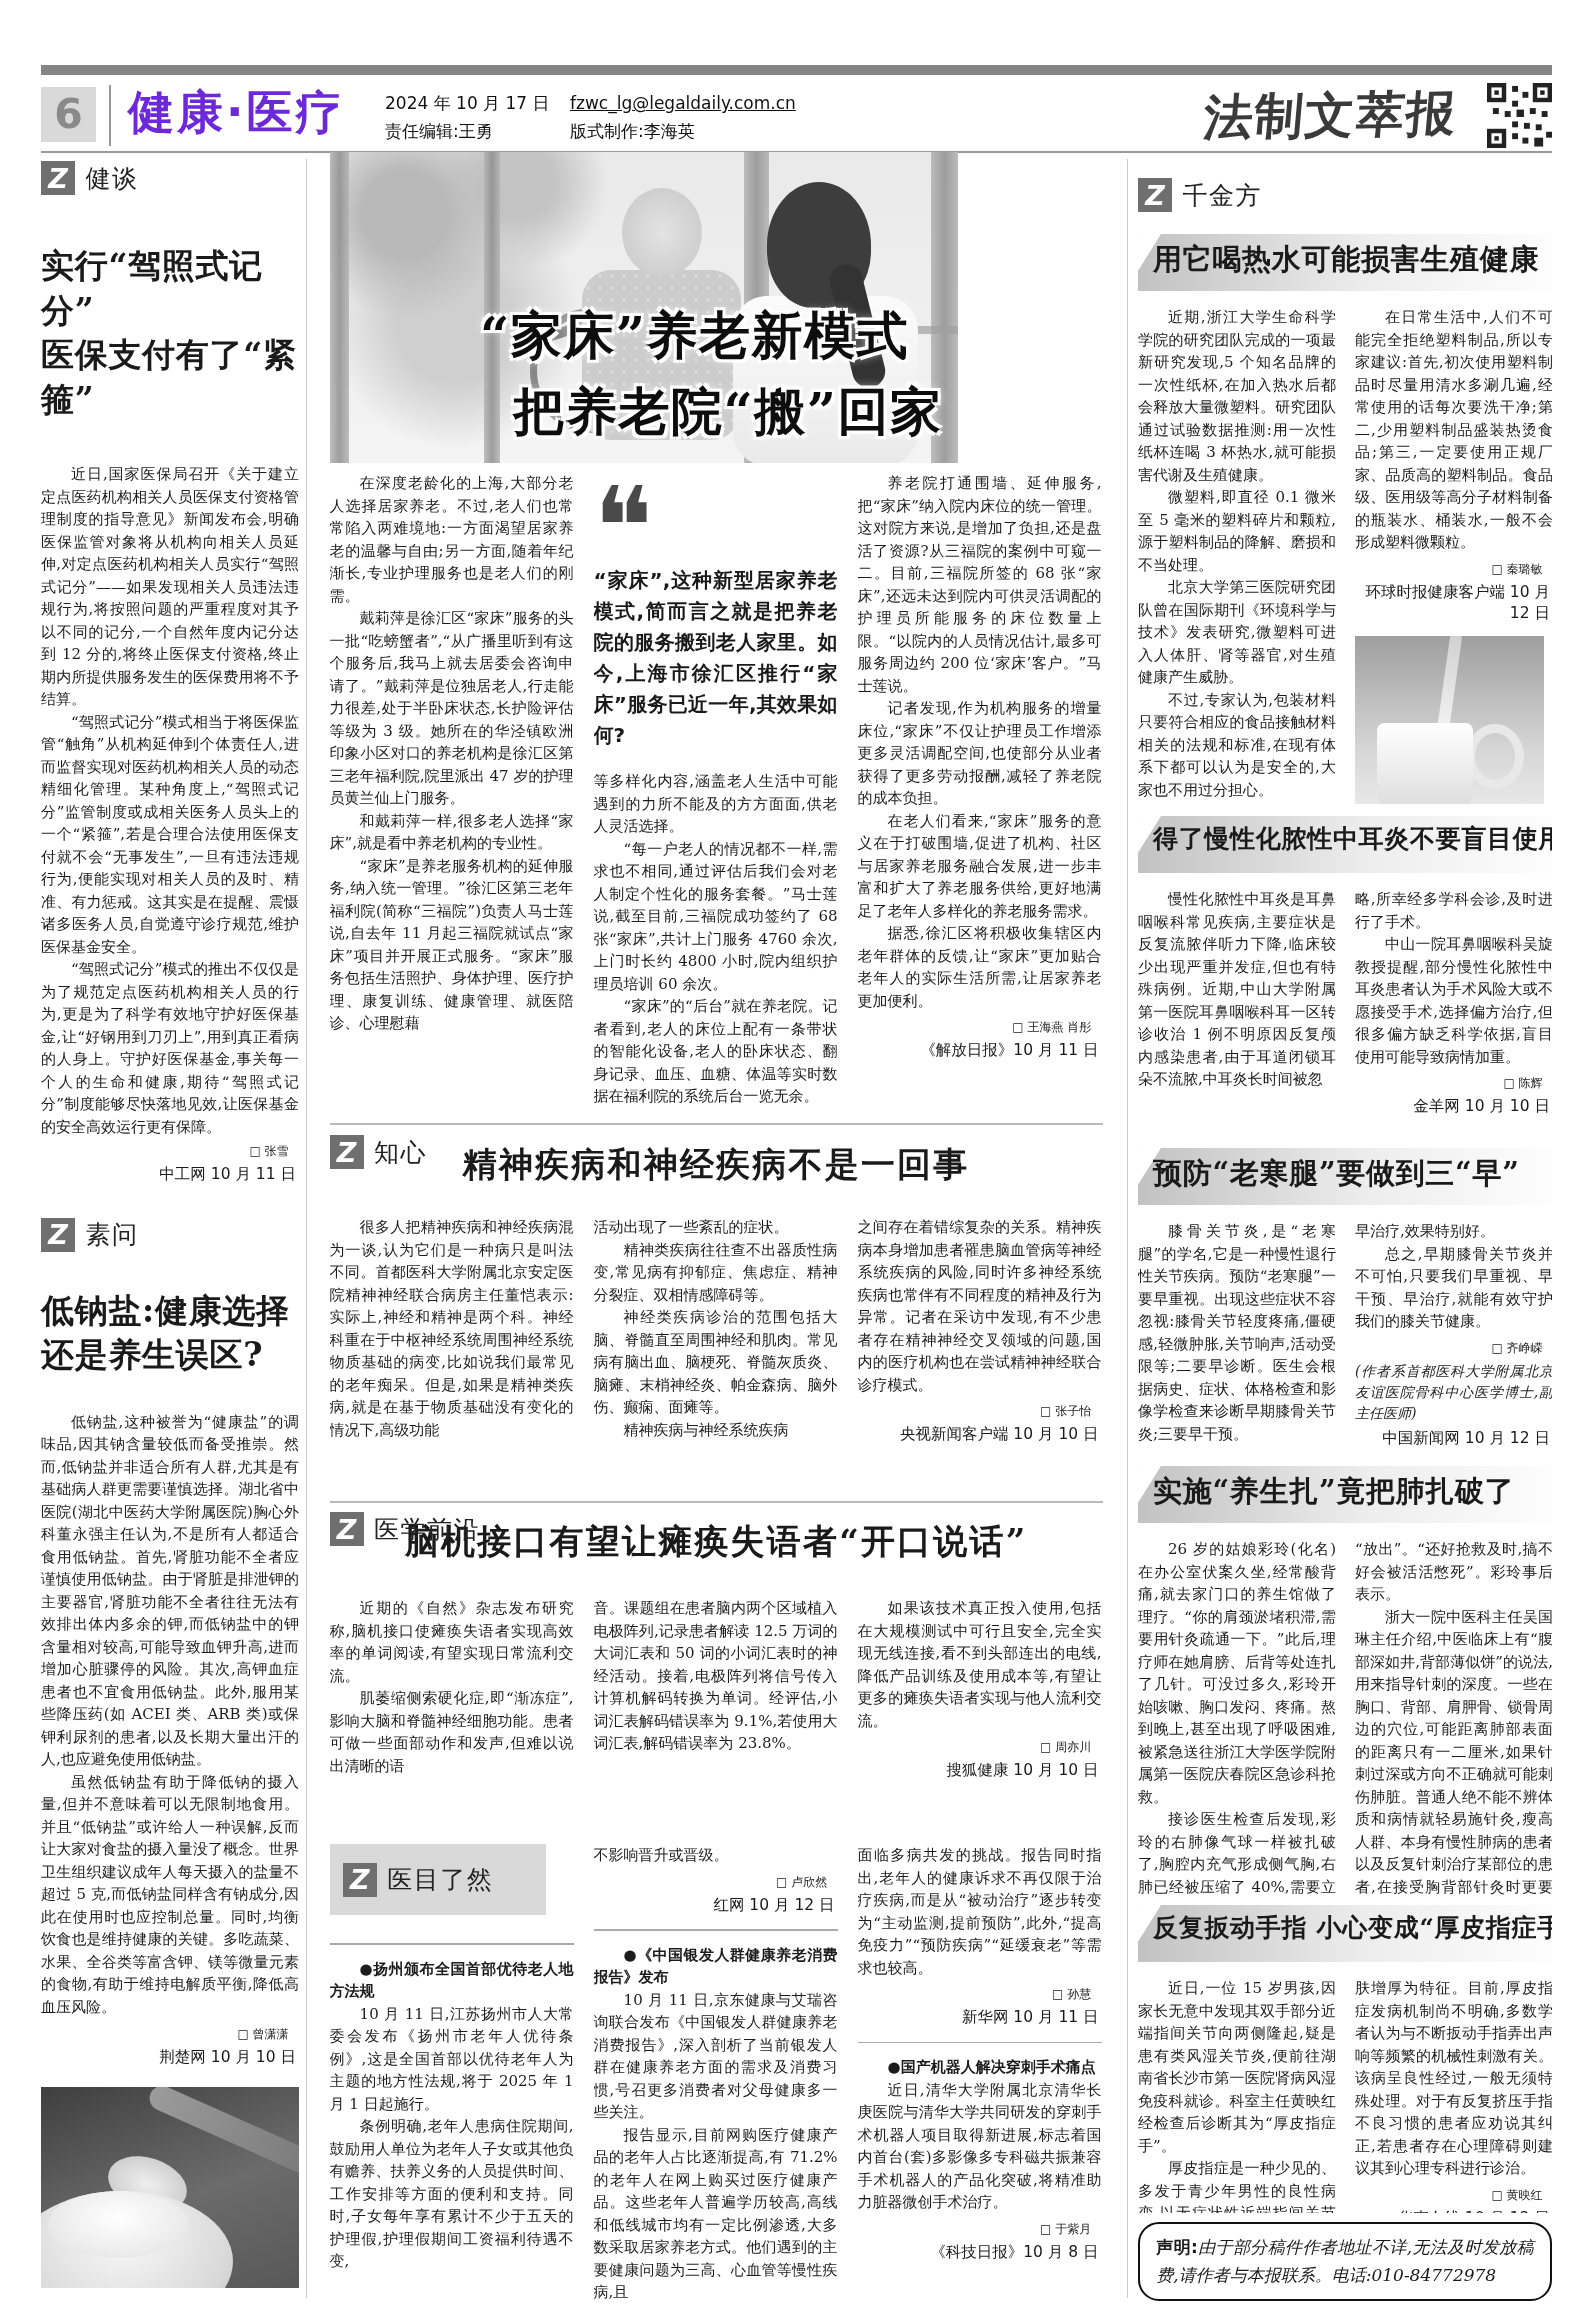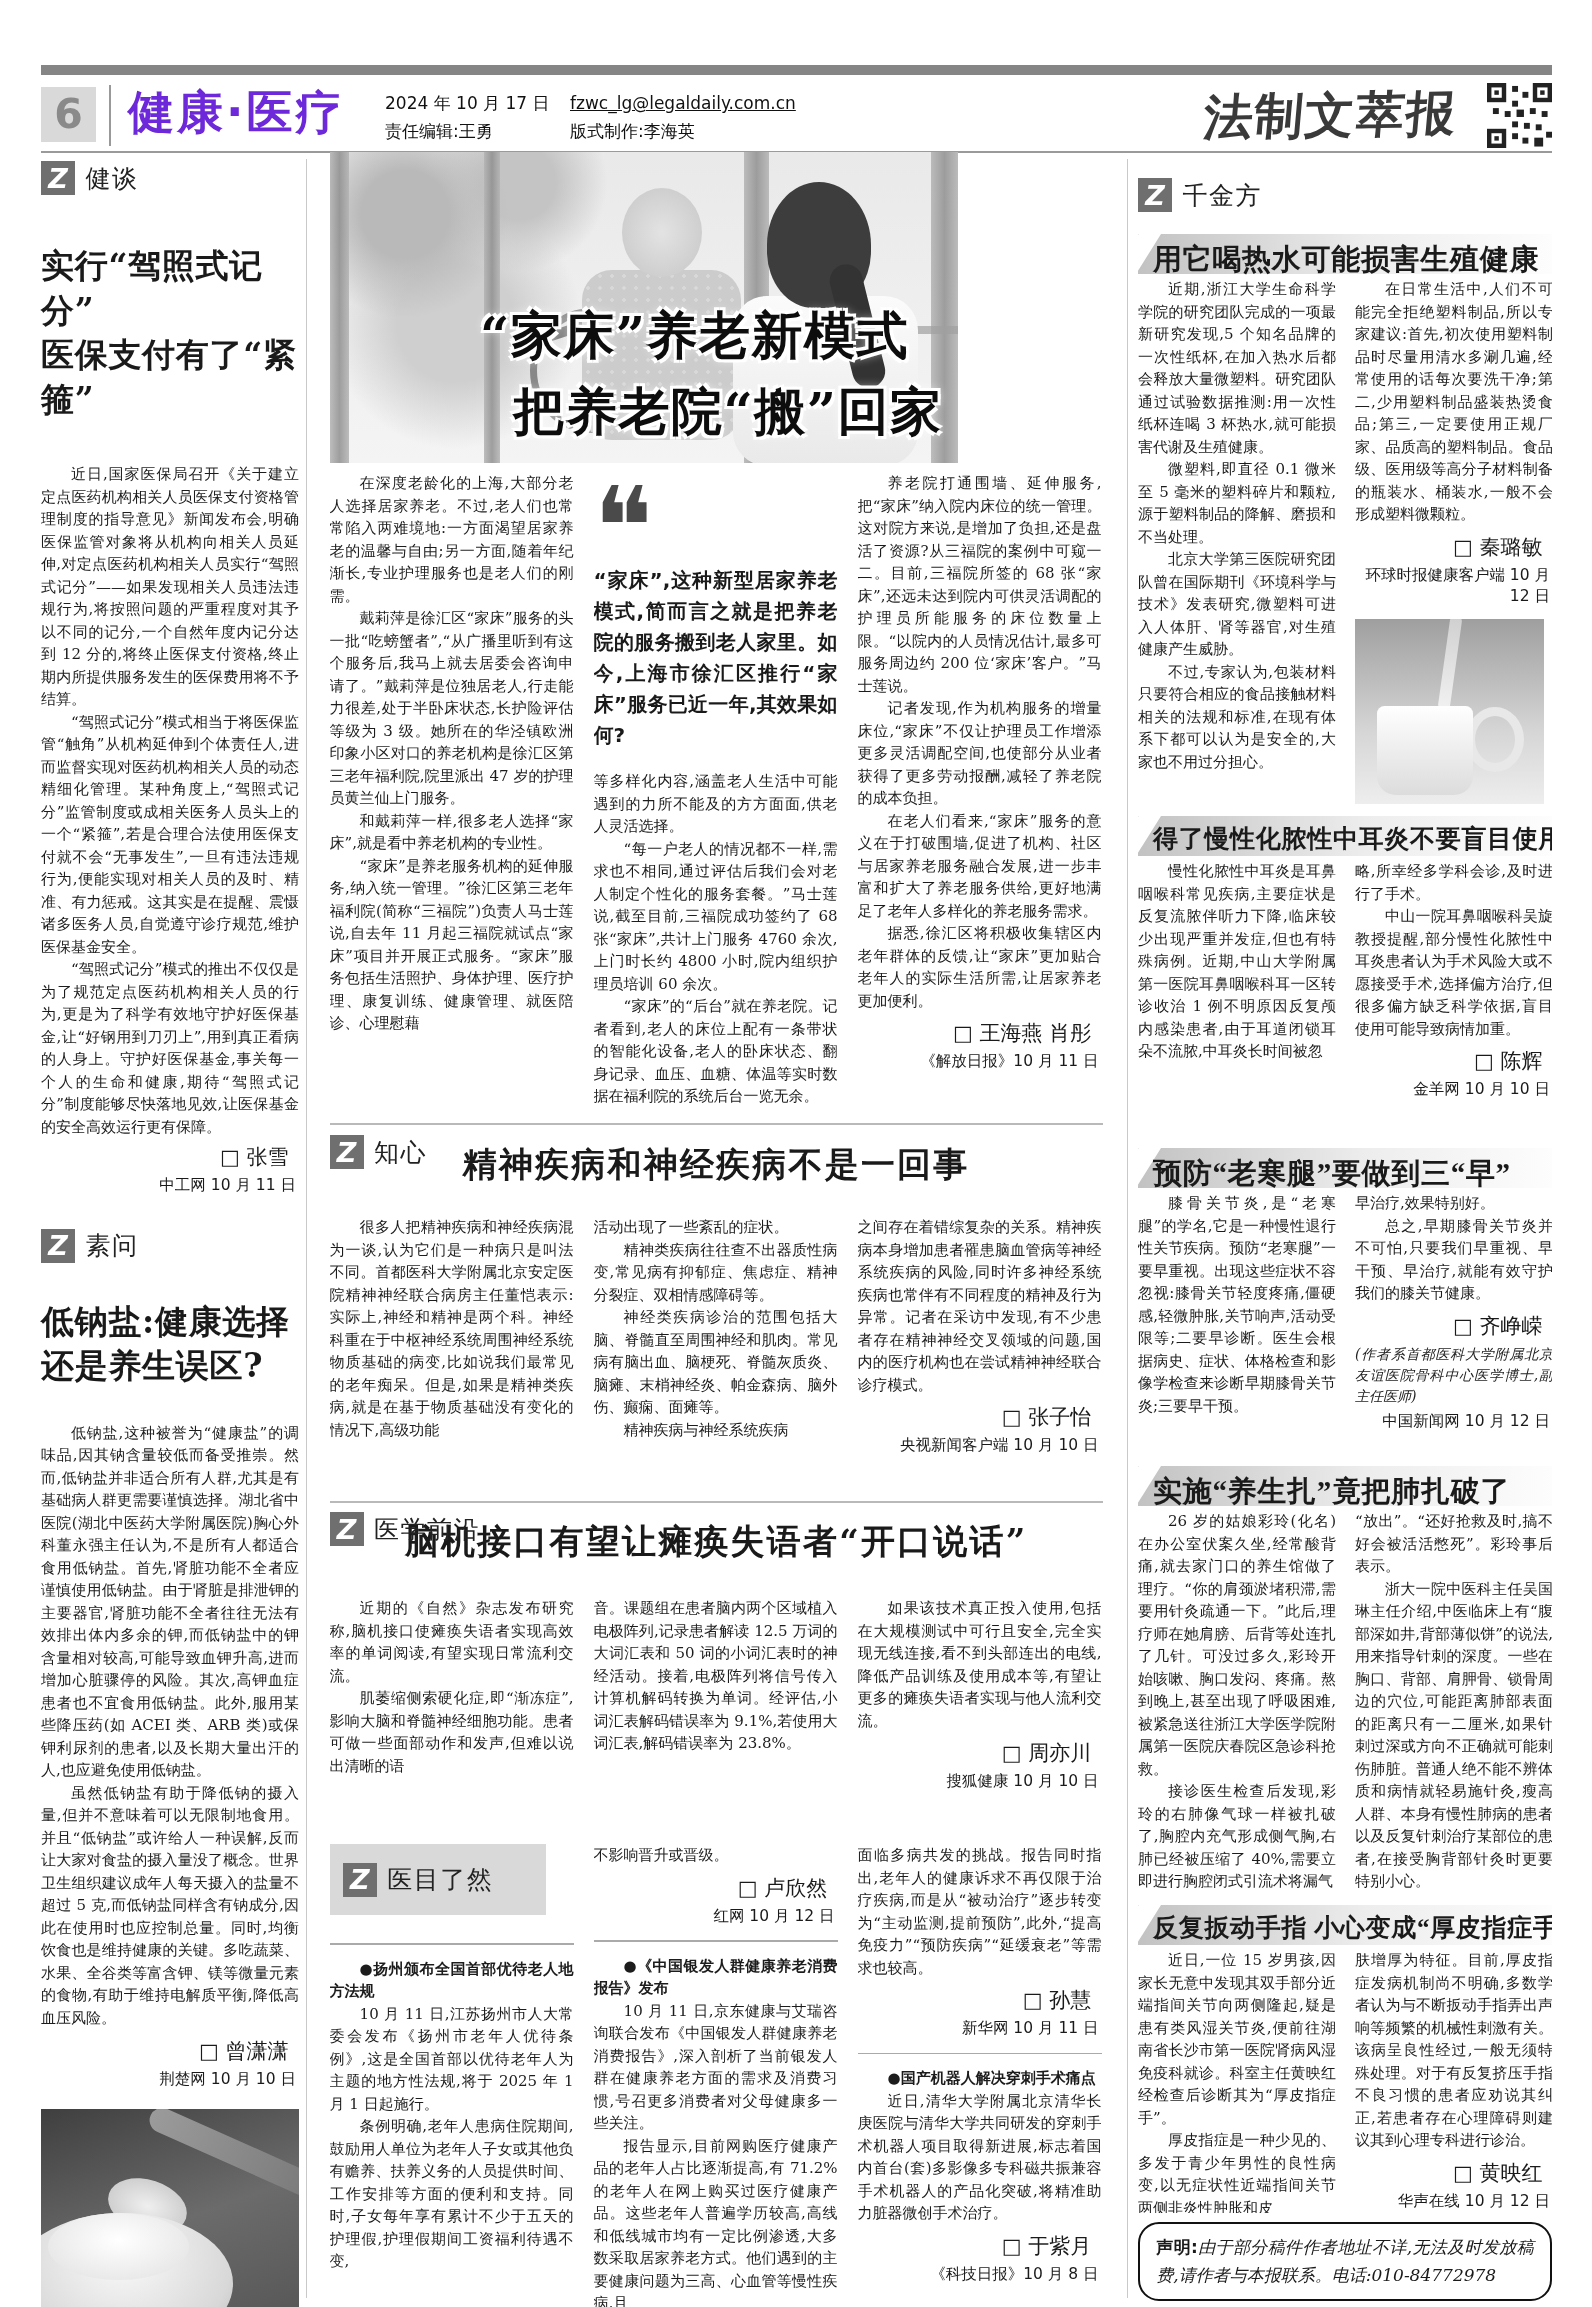--- a/index.html
+++ b/index.html
@@ -27,21 +27,21 @@
   
   .vdiv{position:absolute;top:159px;width:0.7px;background:#c9c9c9;height:2139px;}
   
   .badge{display:flex;align-items:center;gap:10.4px;font-family:"DejaVu Sans","Liberation Sans",sans-serif;}
   .zlogo{width:34px;height:34px;background:#6f6f6f;color:#fff;font-weight:900;font-size:27px;
          display:flex;align-items:center;justify-content:center;font-style:italic;flex:0 0 34px;}
   .badge .bname{font-size:25px;color:#222;letter-spacing:1.5px;}
   
   .btxt p{margin:0;font-size:15px;line-height:1.5;text-align:justify;text-indent:2em;color:#1c1c1c;}
   .btxt p.cont{text-indent:0;}
-  .byline{font-size:21px;text-align:right;padding-right:10.4px;margin-top:7.4px;
+  .byline{font-size:12px;text-align:right;padding-right:10.4px;margin-top:7.4px;
           font-family:"DejaVu Sans","Liberation Sans",sans-serif;}
   .srcline{font-size:15.5px;text-align:right;padding-right:3px;margin-top:4px;
            font-family:"DejaVu Sans","Liberation Sans",sans-serif;}
   .note{font-size:14px;line-height:1.5;text-align:justify;font-style:italic;margin-top:4.4px;color:#222;}
   
   .leftcol{position:absolute;left:41px;top:161px;width:258px;}
   .lheadline{font-size:33px;font-weight:900;line-height:1.35;margin:49px 0 41px 0;letter-spacing:0.7px;}
   .leftcol .btxt{max-height:672px;overflow:hidden;}
   .leftcol .btxt.second{max-height:725px;}
   .photo-salt{position:relative;width:258px;height:201px;margin-top:19px;overflow:hidden;
@@ -98,22 +98,22 @@
   .brief-col{overflow:hidden;}
   .ymlr-box{width:216px;height:71px;background:#d9d9d9;display:flex;align-items:center;padding-left:13.3px;
             box-sizing:border-box;margin-bottom:28px;}
   .brief-divider{height:1.5px;background:#aaa;margin:13.3px 0;}
   .brief-title{font-size:17px;font-weight:900;line-height:1.5;text-align:justify;text-indent:2em;margin:0;
                font-family:"DejaVu Sans","Liberation Sans",sans-serif;}
   
   .rail{position:absolute;left:1138px;top:178px;width:414px;}
   .rail-badge{position:absolute;left:0;top:0;}
   .rart{position:absolute;left:0;width:414px;overflow:hidden;}
-  .rbanner{position:relative;height:40px;background:linear-gradient(90deg,#c2c2c2,#ededed 55%,#fdfdfd);
-           margin-bottom:4px;font-family:Liberation Serif, serif;}
+  .rbanner{position:relative;height:57px;background:linear-gradient(90deg,#c2c2c2,#ededed 55%,#fdfdfd);
+           margin-bottom:15px;}
   .rbanner:before{content:"";position:absolute;left:-13.3px;top:-16.3px;width:19px;height:81px;background:#fff;
            transform:rotate(32deg);}
   .rbanner .rtitle{position:absolute;left:15px;top:6px;font-size:29px;font-weight:900;letter-spacing:0.7px;
            white-space:nowrap;}
   .rcols{display:flex;gap:19px;}
   .rcol{width:198px;flex:0 0 198px;overflow:hidden;}
   .photo-cup{position:relative;width:189px;height:189px;margin-top:12px;overflow:hidden;
              background:linear-gradient(#9f9f9f,#d6d6d6 60%,#efefef);}
   .cup-body{position:absolute;left:22px;bottom:13.3px;width:96px;height:89px;border-radius:7.4px 7.4px 19px 19px;
             background:linear-gradient(#ffffff,#dcdcdc);}

